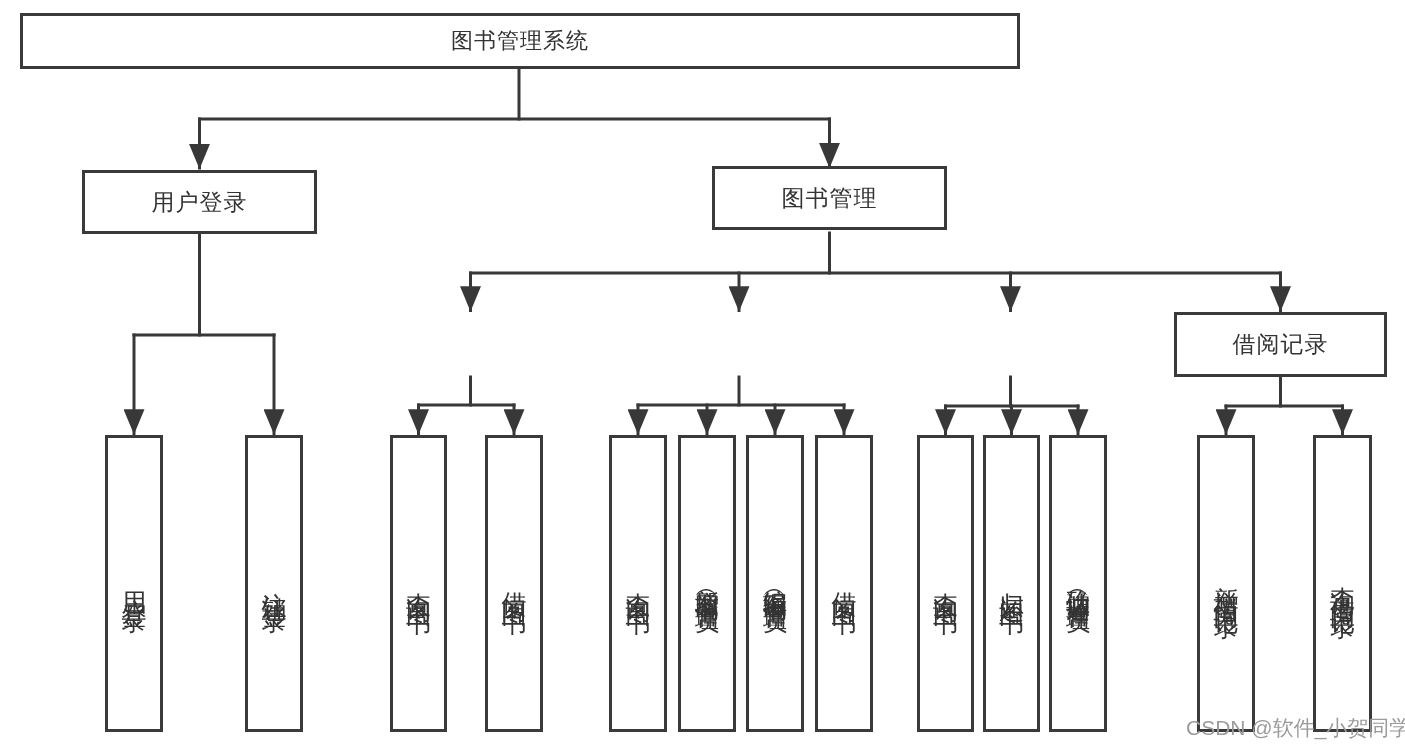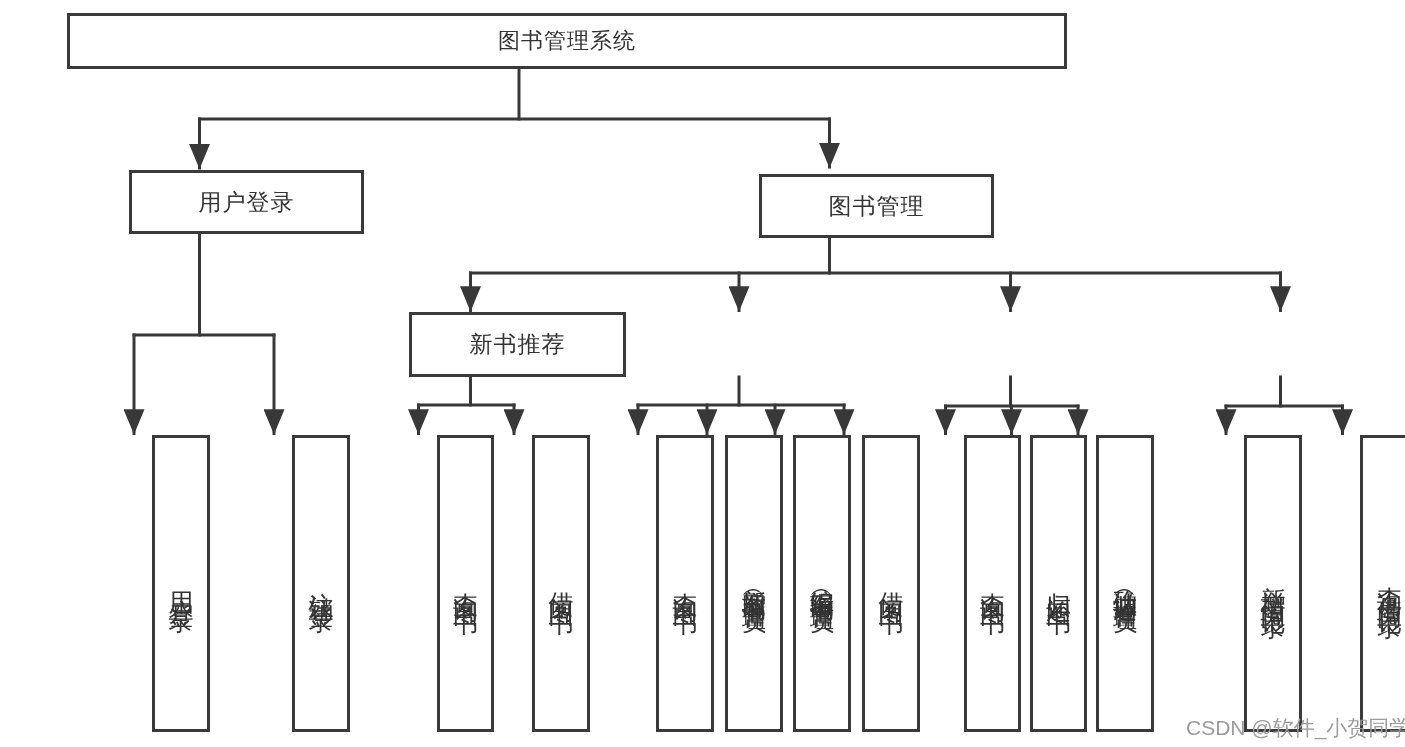--- a/index.html
+++ b/index.html
@@ -21,21 +21,20 @@
   svg.connectors path, svg.connectors line{
     stroke:var(--line);stroke-width:3;fill:none;stroke-linecap:square;
   }
   svg.connectors marker path{fill:var(--line);stroke:none;}
   .box{
     position:absolute;box-sizing:border-box;
     border:3px solid var(--border);
     background:var(--background);
     display:flex;align-items:center;justify-content:center;
     color:var(--text);
-    margin-left:47px;
   }
   .box.root{left:20px;top:13px;width:1000px;height:56px;font-size:22px;letter-spacing:1px;}
   .box.l2{height:64px;width:235px;font-size:23px;letter-spacing:1px;}
   .box.l3{top:312px;height:65px;font-size:23px;letter-spacing:1px;}
   .box.leaf{top:435px;height:297px;}
   .vtext{
     writing-mode:vertical-rl;
     text-orientation:mixed;
     font-size:25px;
     letter-spacing:6px;
@@ -110,26 +109,26 @@
     </g>
   </svg>
 
   <div class="box root">
     <span>图书管理系统</span>
   </div>
 
   <div class="box l2" style="left:82px;top:170px;">
     <span>用户登录</span>
   </div>
-  <div class="box l2" style="left:712px;top:174px;">
+  <div class="box l2" style="left:712px;top:166px;">
     <span>图书管理</span>
   </div>
 
-  <div class="box l3" style="left:362px;width:217px;">
-    <span>新书推荐</span>
+  <div class="box l3" style="left:1174px;width:213px;">
+    <span>借阅记录</span>
   </div>
 
   <div class="box leaf" style="left:105px;width:58px;">
     <span class="vtext">用户登录</span>
   </div>
   <div class="box leaf" style="left:245px;width:58px;">
     <span class="vtext">注销登录</span>
   </div>
 
   <div class="box leaf" style="left:390px;width:57px;">

